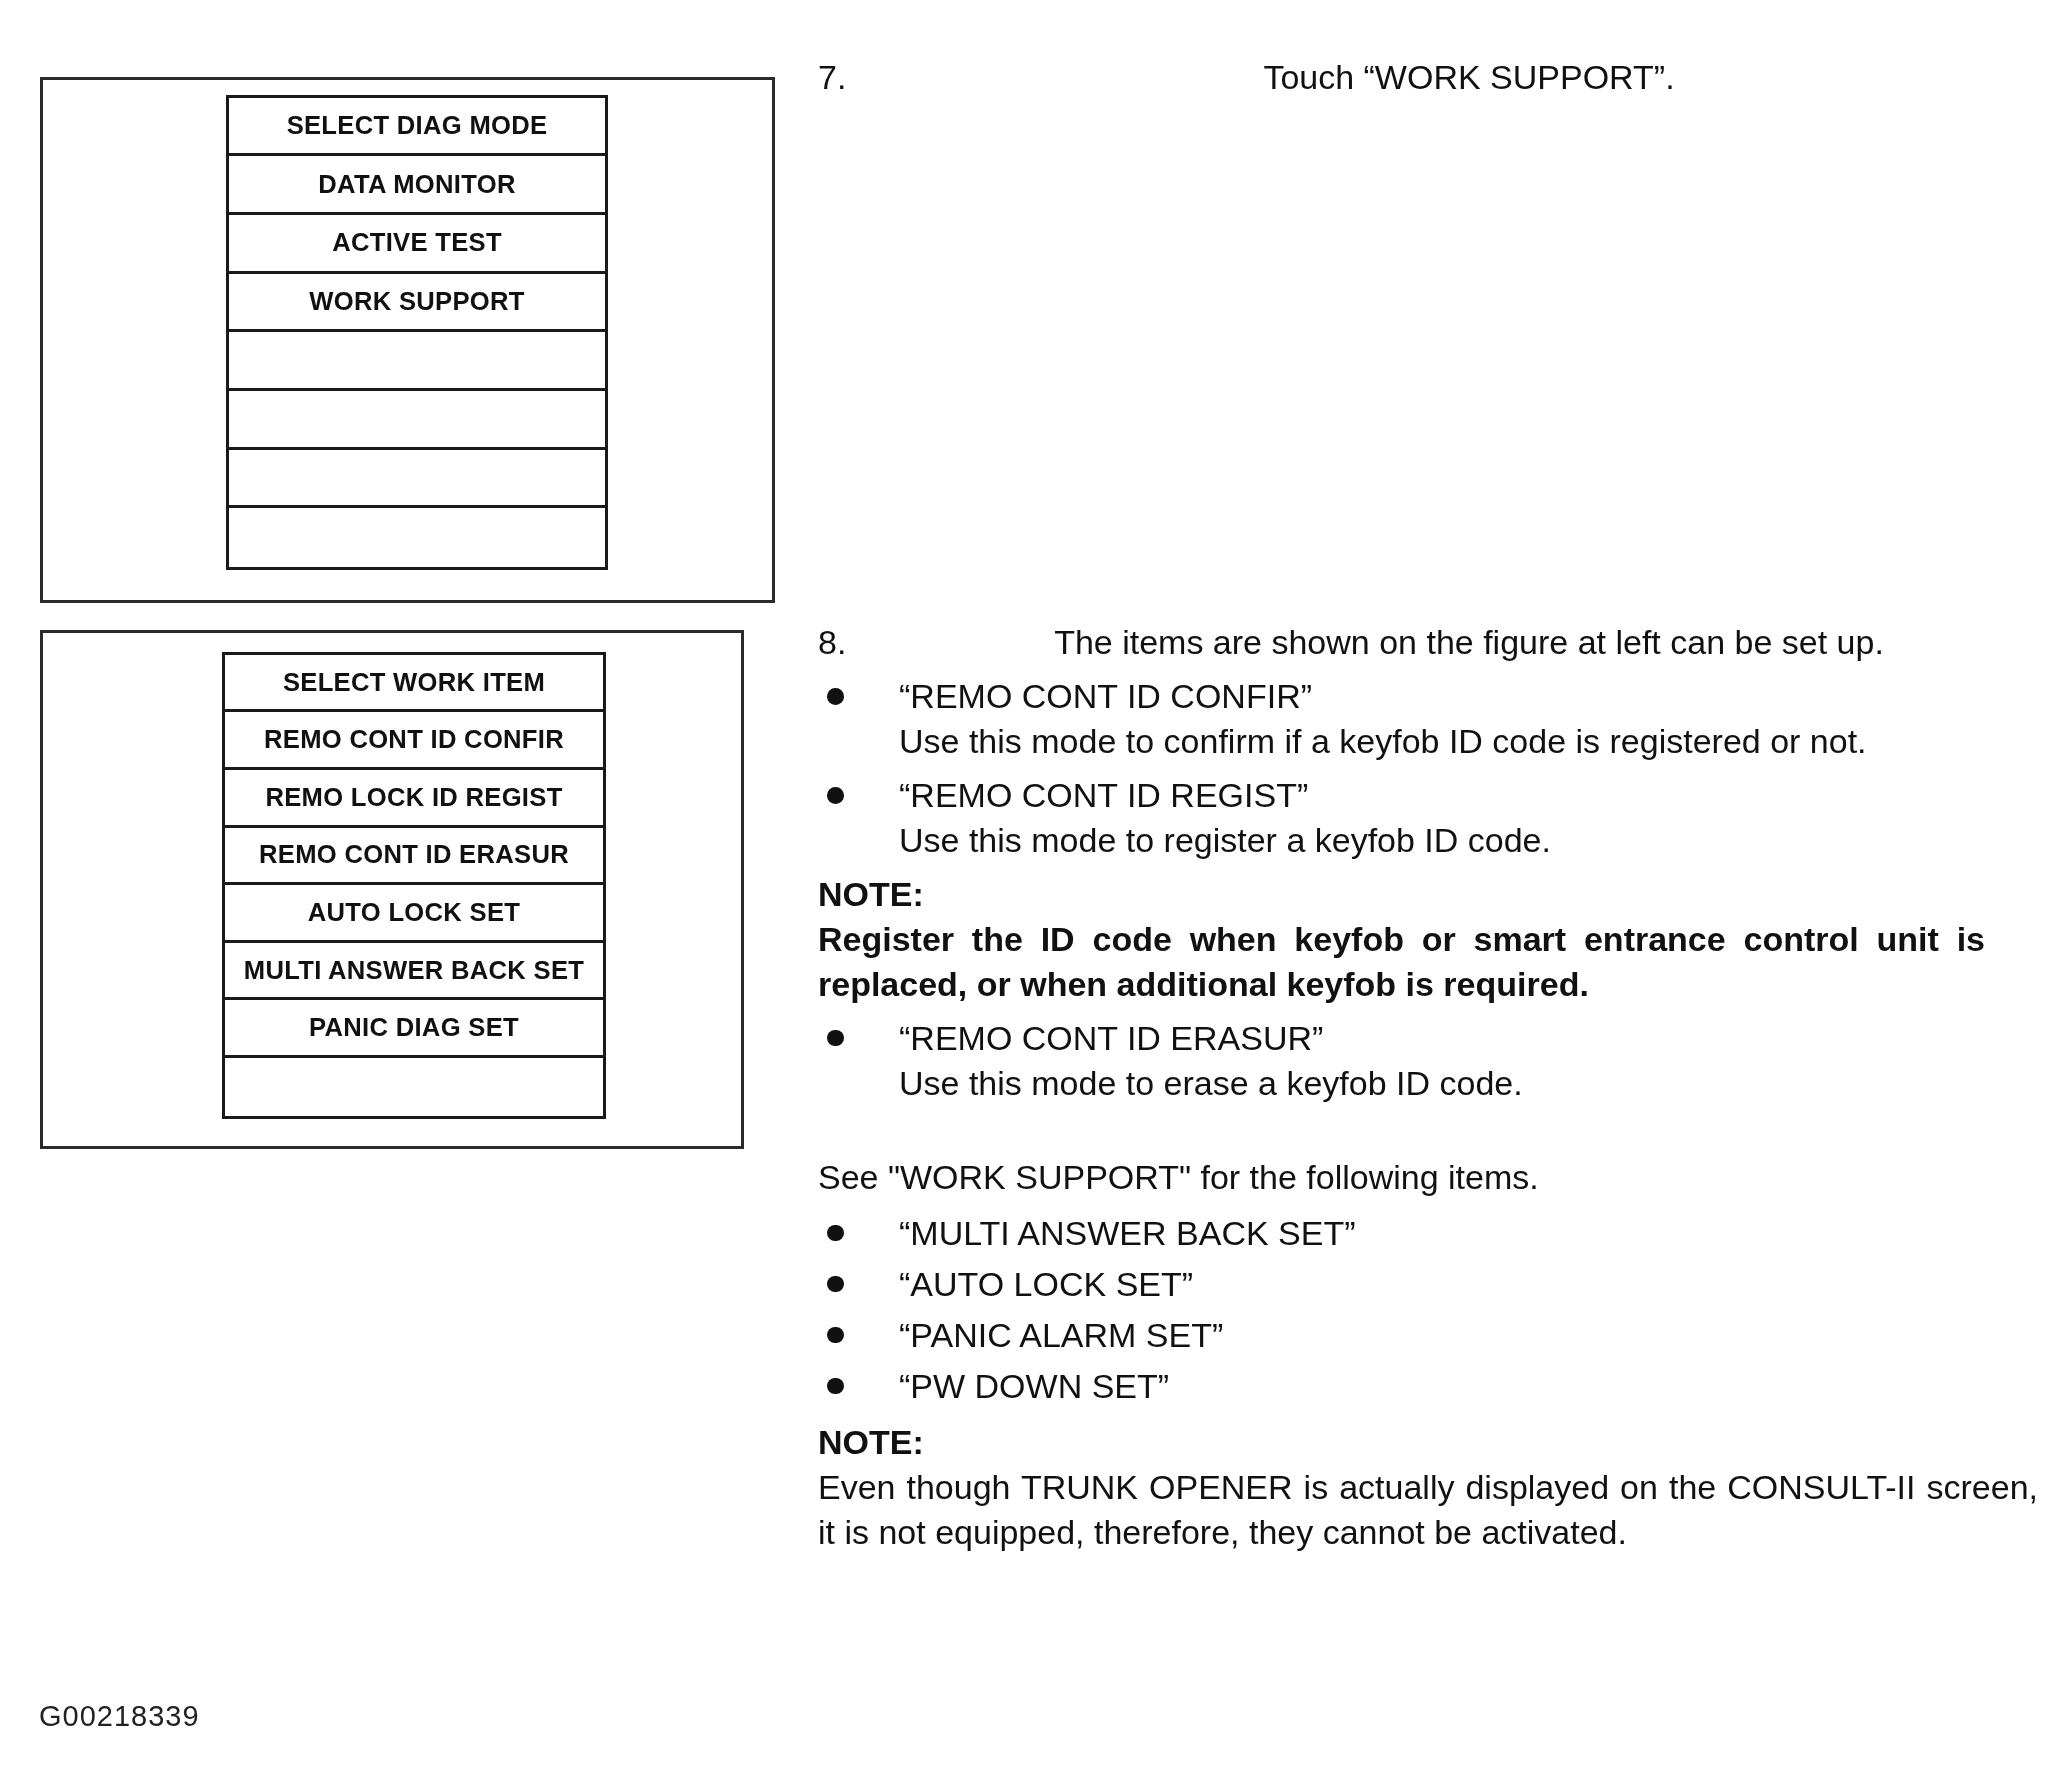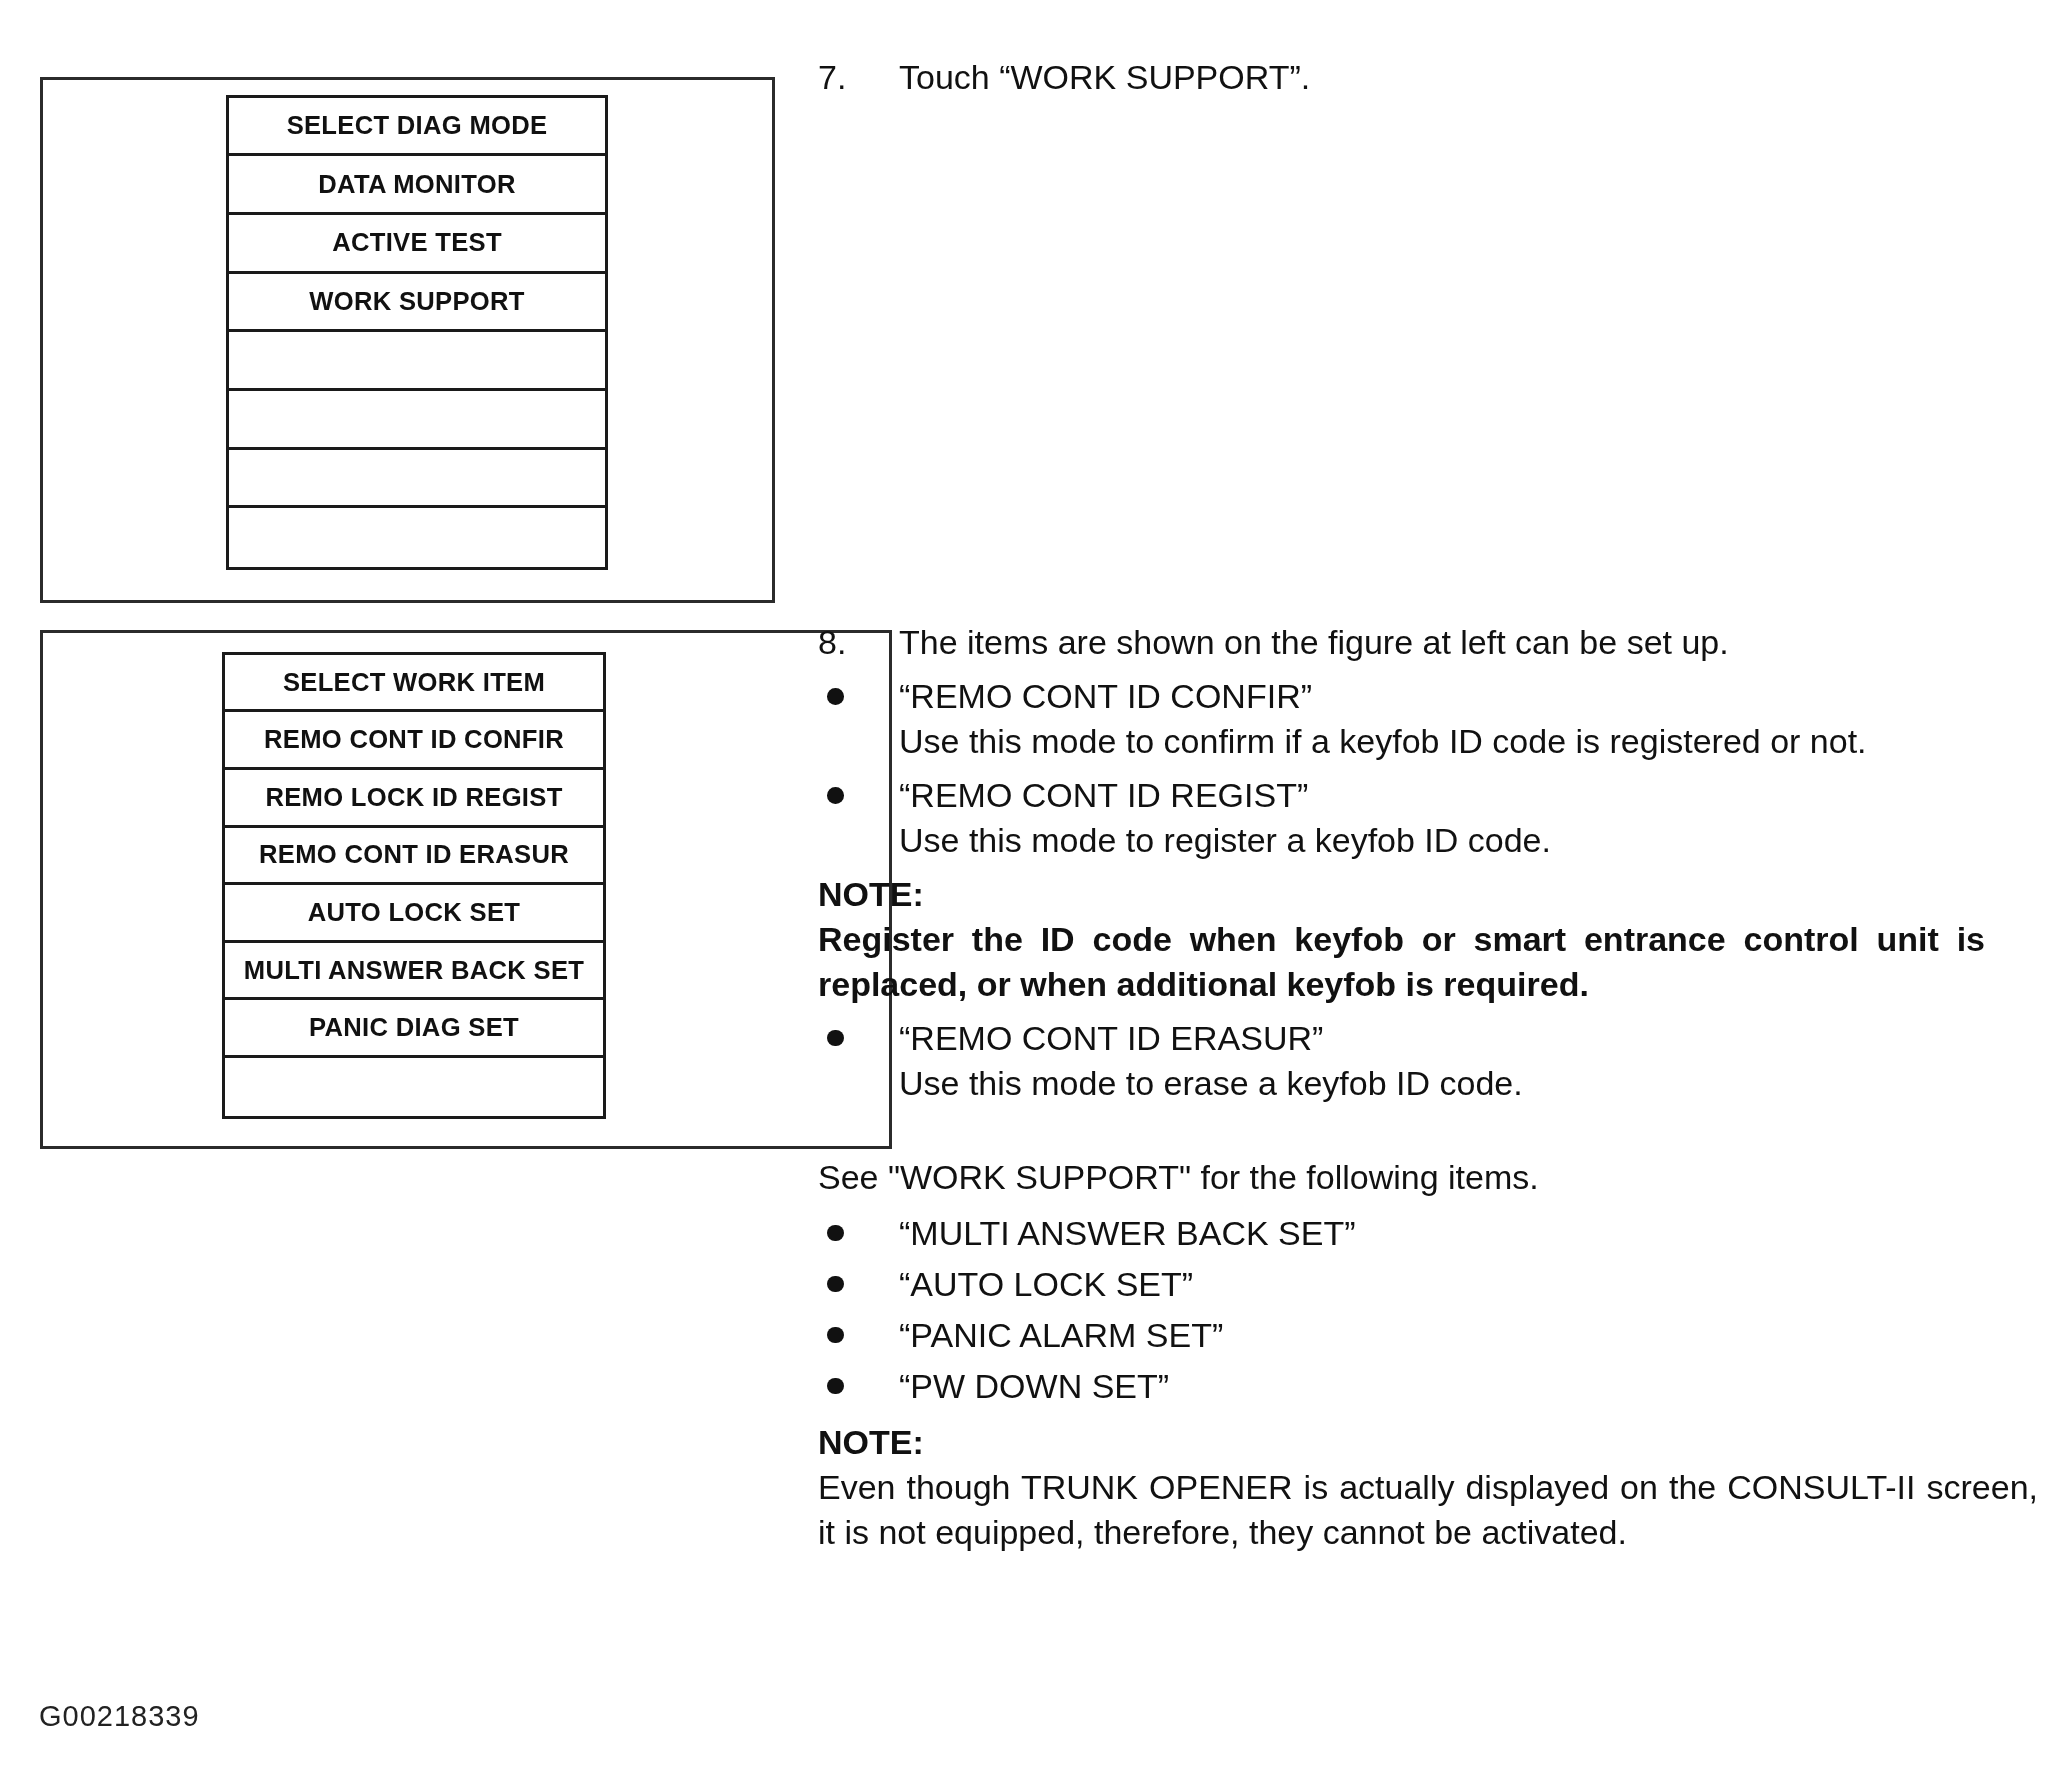--- a/index.html
+++ b/index.html
@@ -13,21 +13,21 @@
     overflow:hidden;
   }
 
   
   .fig-frame {
     position:absolute;
     border:3px solid #2b2b2b;
     background:#ffffff;
   }
   .fig1 { left:40px; top:77px;  width:735px; height:526px; }
-  .fig2 { left:40px; top:630px; width:852px; height:519px; }
+  .fig2 { left:40px; top:630px; width:704px; height:519px; }
 
   .screen-table {
     position:absolute;
     border:3.9px solid #1a1a1a;
     display:grid;
     grid-template-rows:repeat(8, 1fr);
     background:#fff;
   }
   .fig1 .screen-table { left:183px; top:14.8px; width:382px; height:475px; }
   .fig2 .screen-table { left:179px; top:18.7px; width:384px; height:467px; }
@@ -49,21 +49,21 @@
     position:absolute;
     left:818px; top:55px;
     width:1221px;
     font-size:34px;
     line-height:45px;
     color:#111;
   }
 
   .step { display:flex; }
   .step-num { flex:0 0 81px; }
-  .step-text { flex:1; }
+  .step-text { flex:1;text-align:center; }
   .step8 { margin-top:520px; }
 
   .bullet-row { display:flex; margin-top:8.9px; }
   .bullet-mark {
     flex:0 0 81px;
     display:flex; align-items:center;
     height:45px;
     padding-left:8.9px;
   }
   .dot {

